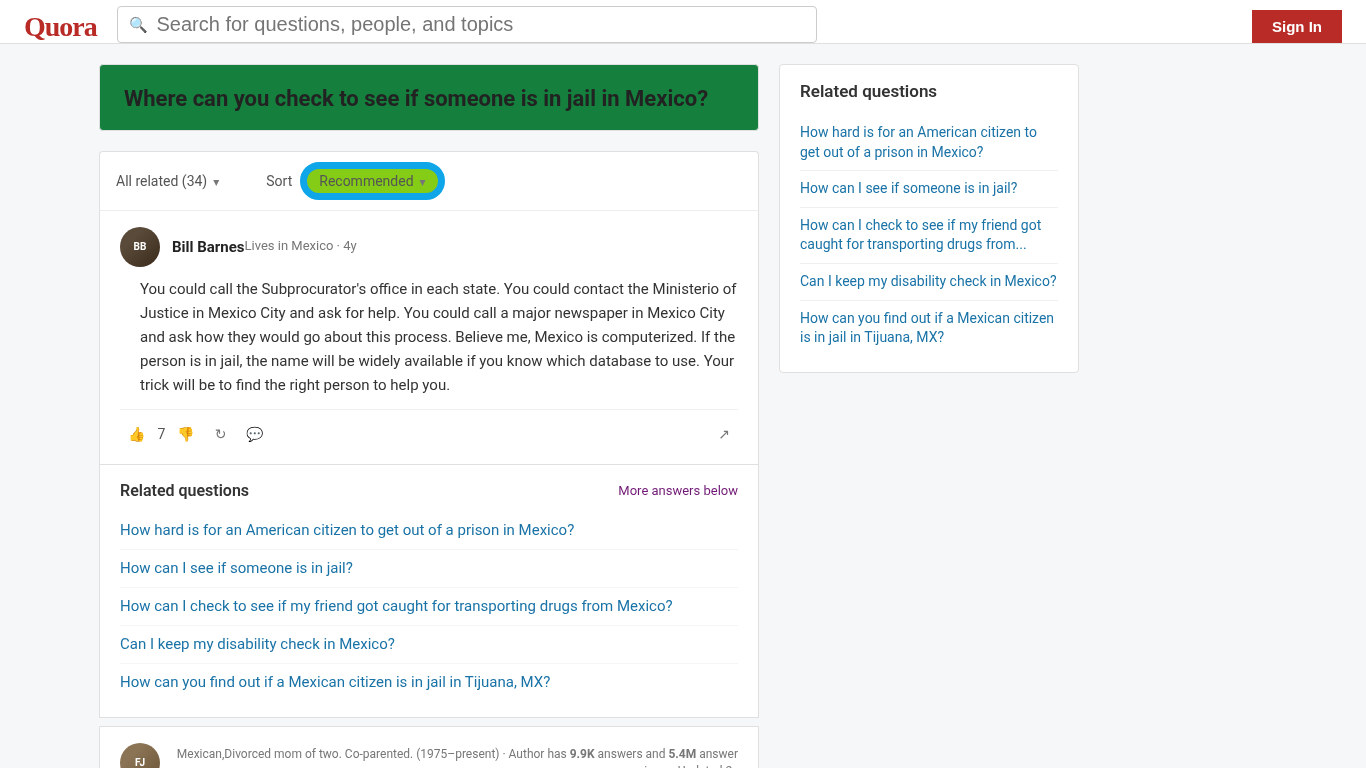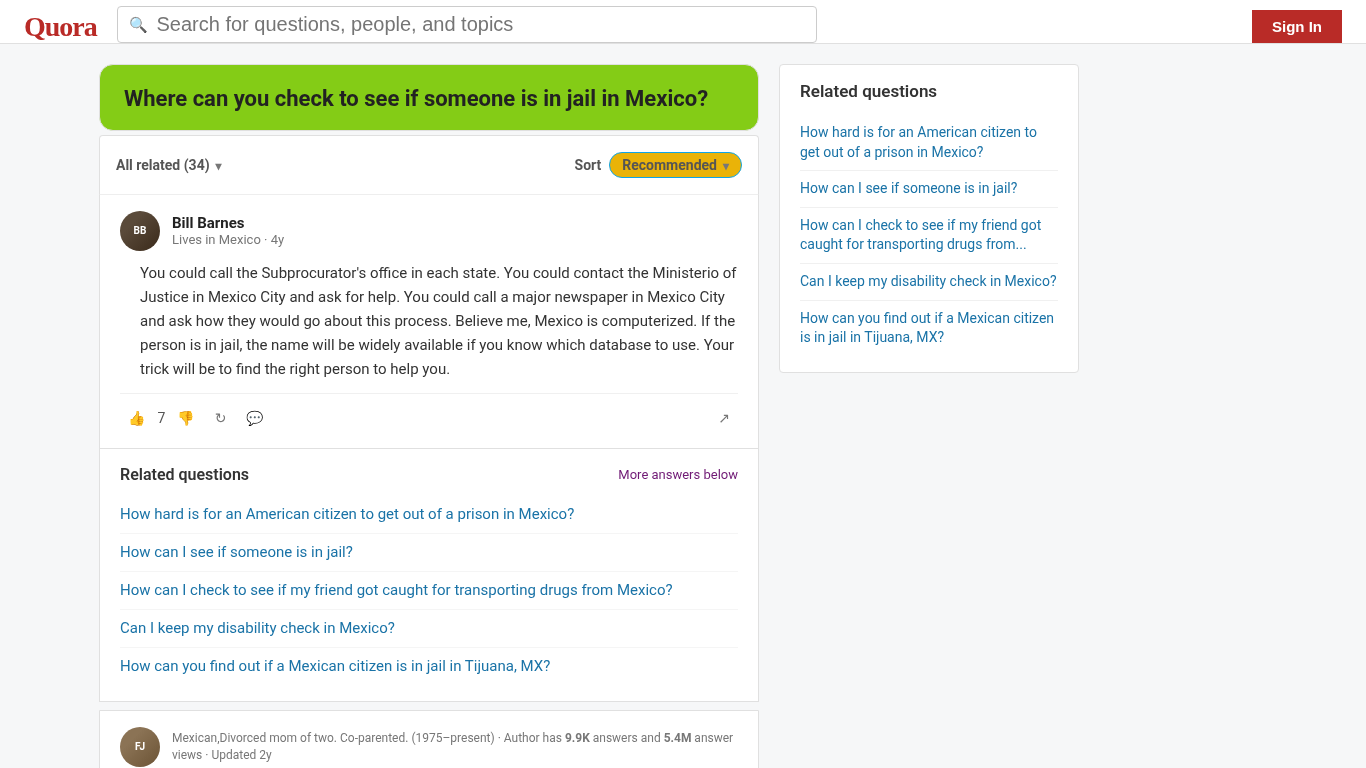--- a/index.html
+++ b/index.html
@@ -75,68 +75,67 @@
       flex: 1;
       max-width: 660px;
     }
     #sidebar {
       width: 300px;
       flex-shrink: 0;
     }
 
     
     #question-box {
-      background: #84cc16;
-      border: 1px solid #e0e0e0;
-      border-radius: 14px;
+      background: #15803d;
+      border: 1px solid #e0e0e0;
+      border-radius: 4px;
       padding: 20px 24px 16px 24px;
-      margin-bottom: 4px;
+      margin-bottom: 20px;
     }
     #question-title {
       font-size: 22px;
       font-weight: 700;
       color: #222;
       line-height: 1.3;
     }
 
     
     #answers-header {
       background: #fff;
       border: 1px solid #e0e0e0;
       border-radius: 4px 4px 0 0;
-      padding: 16px 16px;
-      display: flex;
-      align-items: center;
-      justify-content: space-between;
+      padding: 10px 16px;
+      display: flex;
+      align-items: center;
+      justify-content: flex-start;
       border-bottom: 1px solid #eee;
-      font-weight: bold;
     }
     #all-related {
       display: flex;
       align-items: center;
       gap: 6px;
       font-size: 14px;
       color: #555;
       cursor: pointer;
     }
     #sort-area {
       display: flex;
       align-items: center;
       gap: 8px;
       font-size: 14px;
       color: #555;
       margin-left: 47px;
     }
     #sort-dropdown {
-      border: 1px solid #0ea5e9;
+      border: 7px solid #0ea5e9;
       border-radius: 20px;
       padding: 4px 12px;
       font-size: 14px;
       cursor: pointer;
-      background: #eab308;
+      background: #84cc16;
       display: flex;
       align-items: center;
       gap: 6px;
     }
 
     
     .answer-card {
       background: #fff;
       border: 1px solid #e0e0e0;
       border-top: none;
@@ -165,21 +164,21 @@
       background: linear-gradient(135deg, #5a4a3a 30%, #3a2a1a 100%);
     }
     .avatar-fjr {
       background: linear-gradient(135deg, #8B7355 30%, #6B5335 100%);
     }
     .avatar-initials {
       color: #fff;
       font-size: 10px;
       font-weight: bold;
     }
-    .author-info { display: flex; flex-direction: column; }
+    .author-info { display: flex; flex-direction: row; text-align: right; }
     .author-name { font-weight: 700; font-size: 15px; color: #222; }
     .author-meta { font-size: 13px; color: #777; }
 
     .answer-text {
       font-size: 15px;
       color: #333;
       line-height: 1.6;
       margin-bottom: 12px;
       margin-left: 20px;
     }

